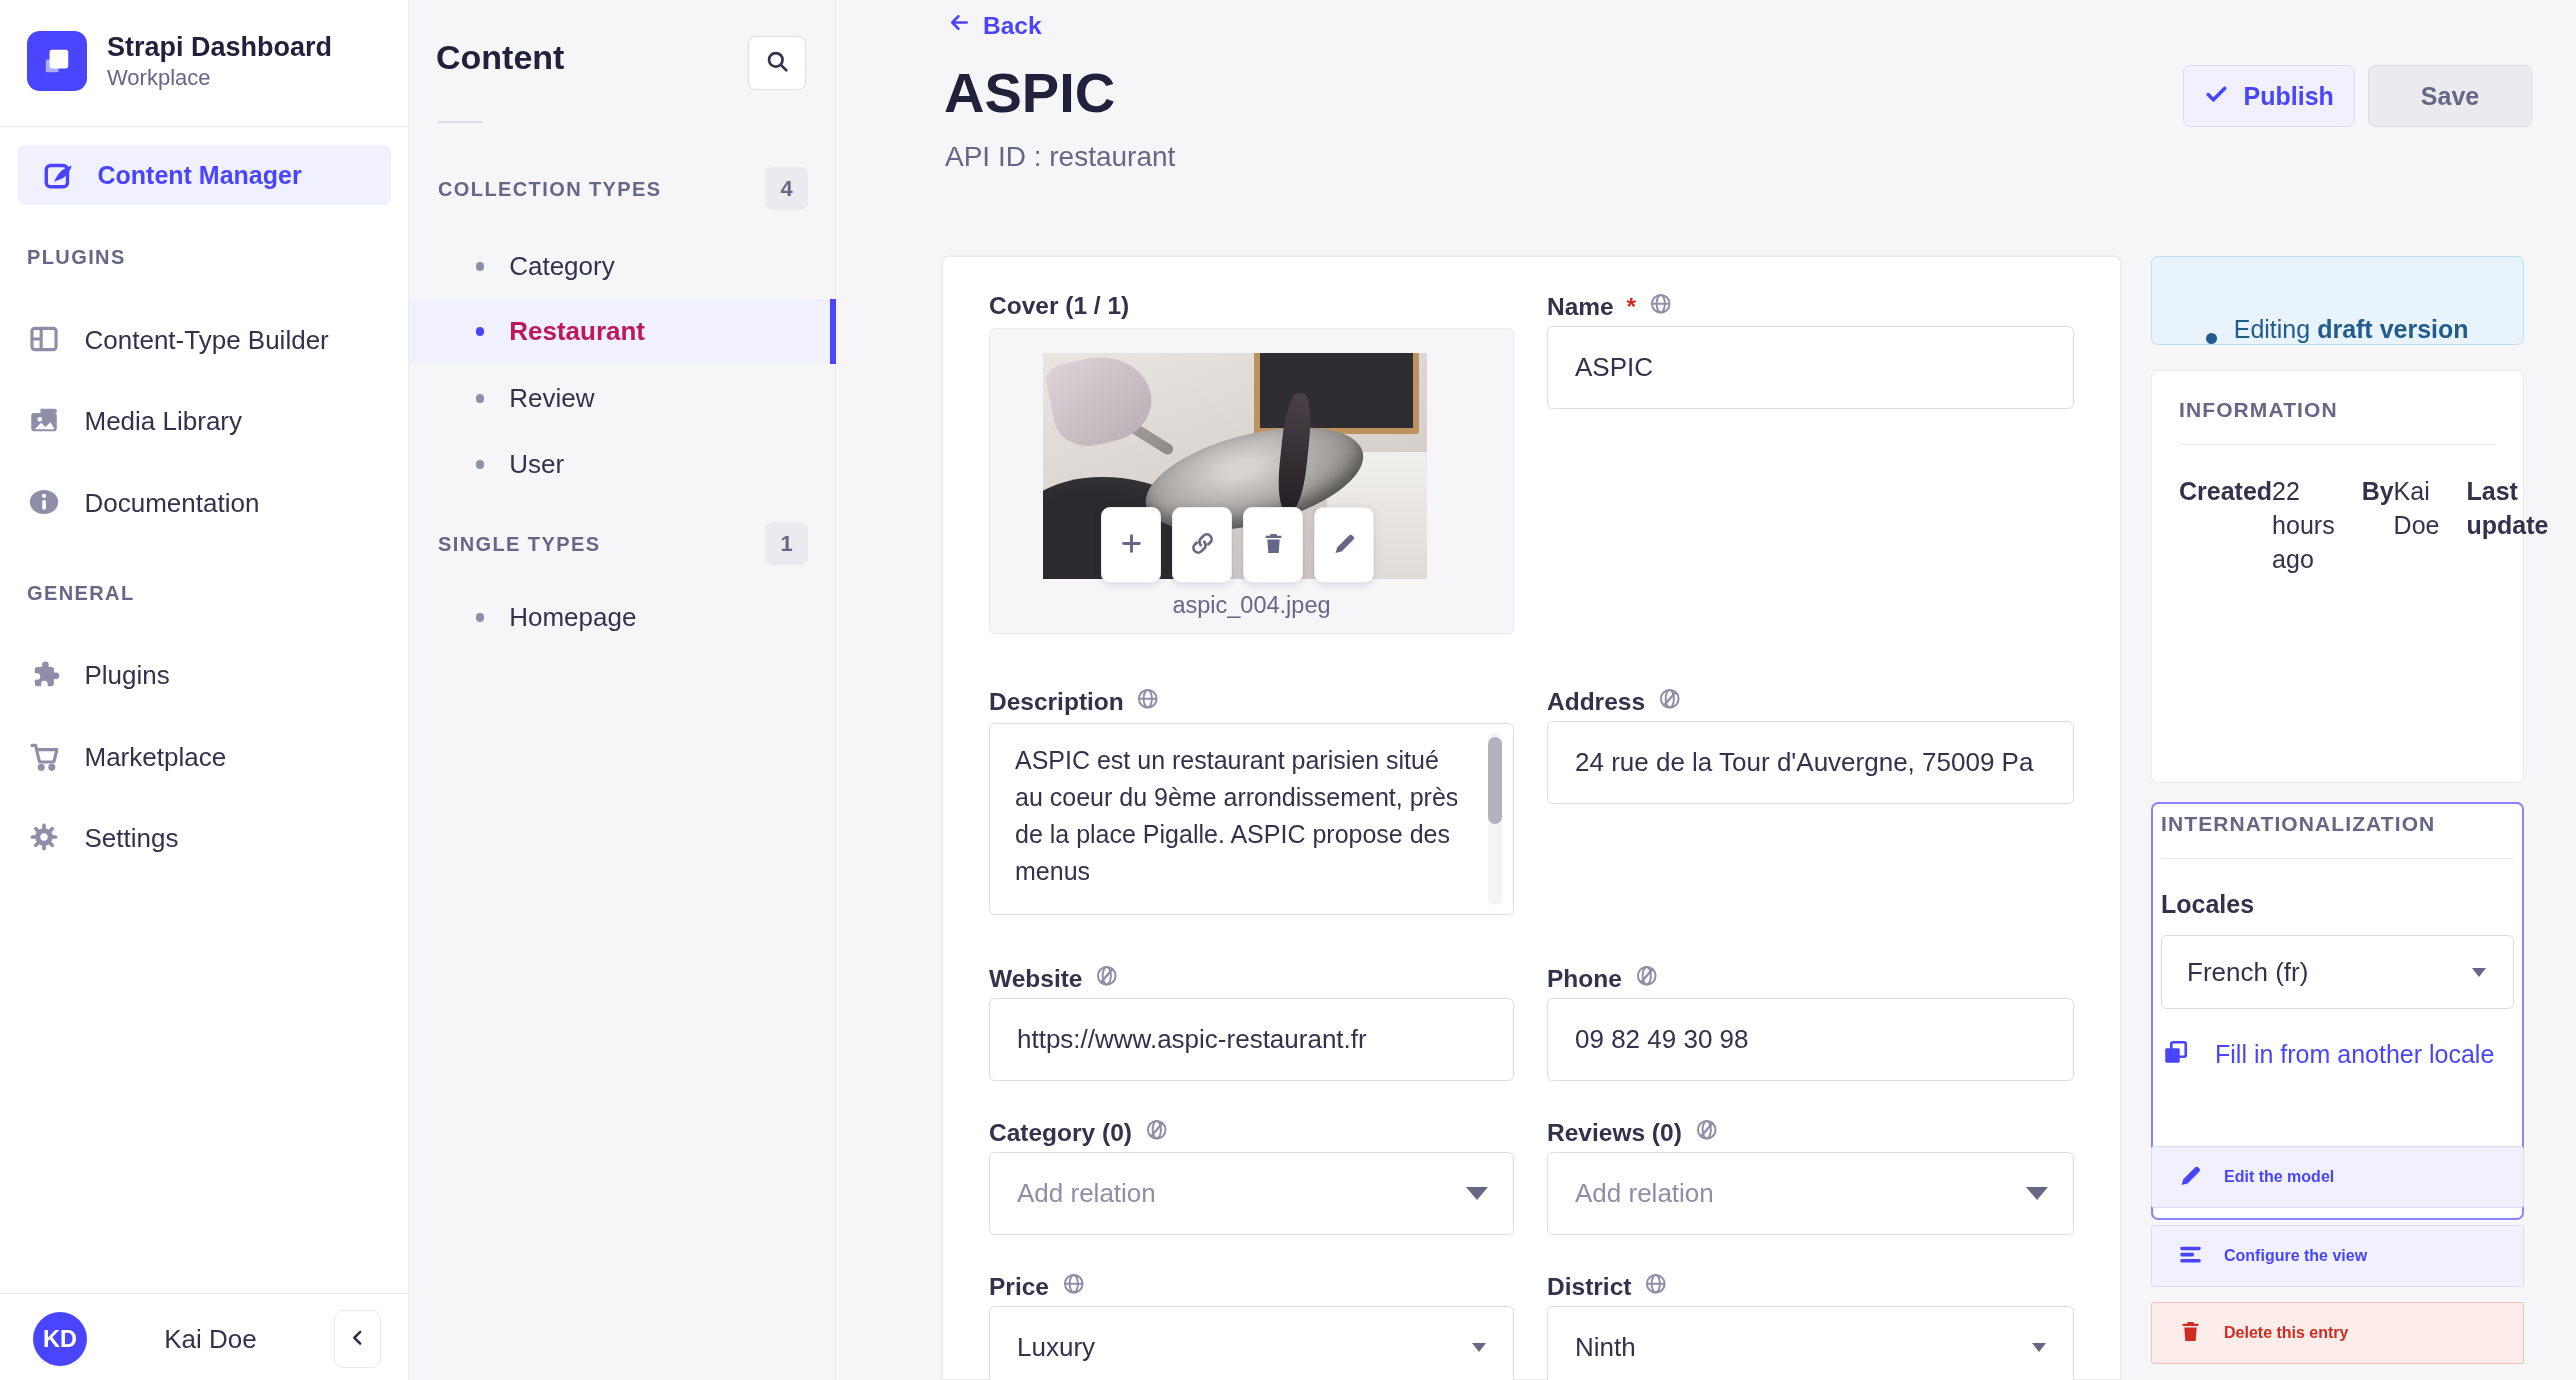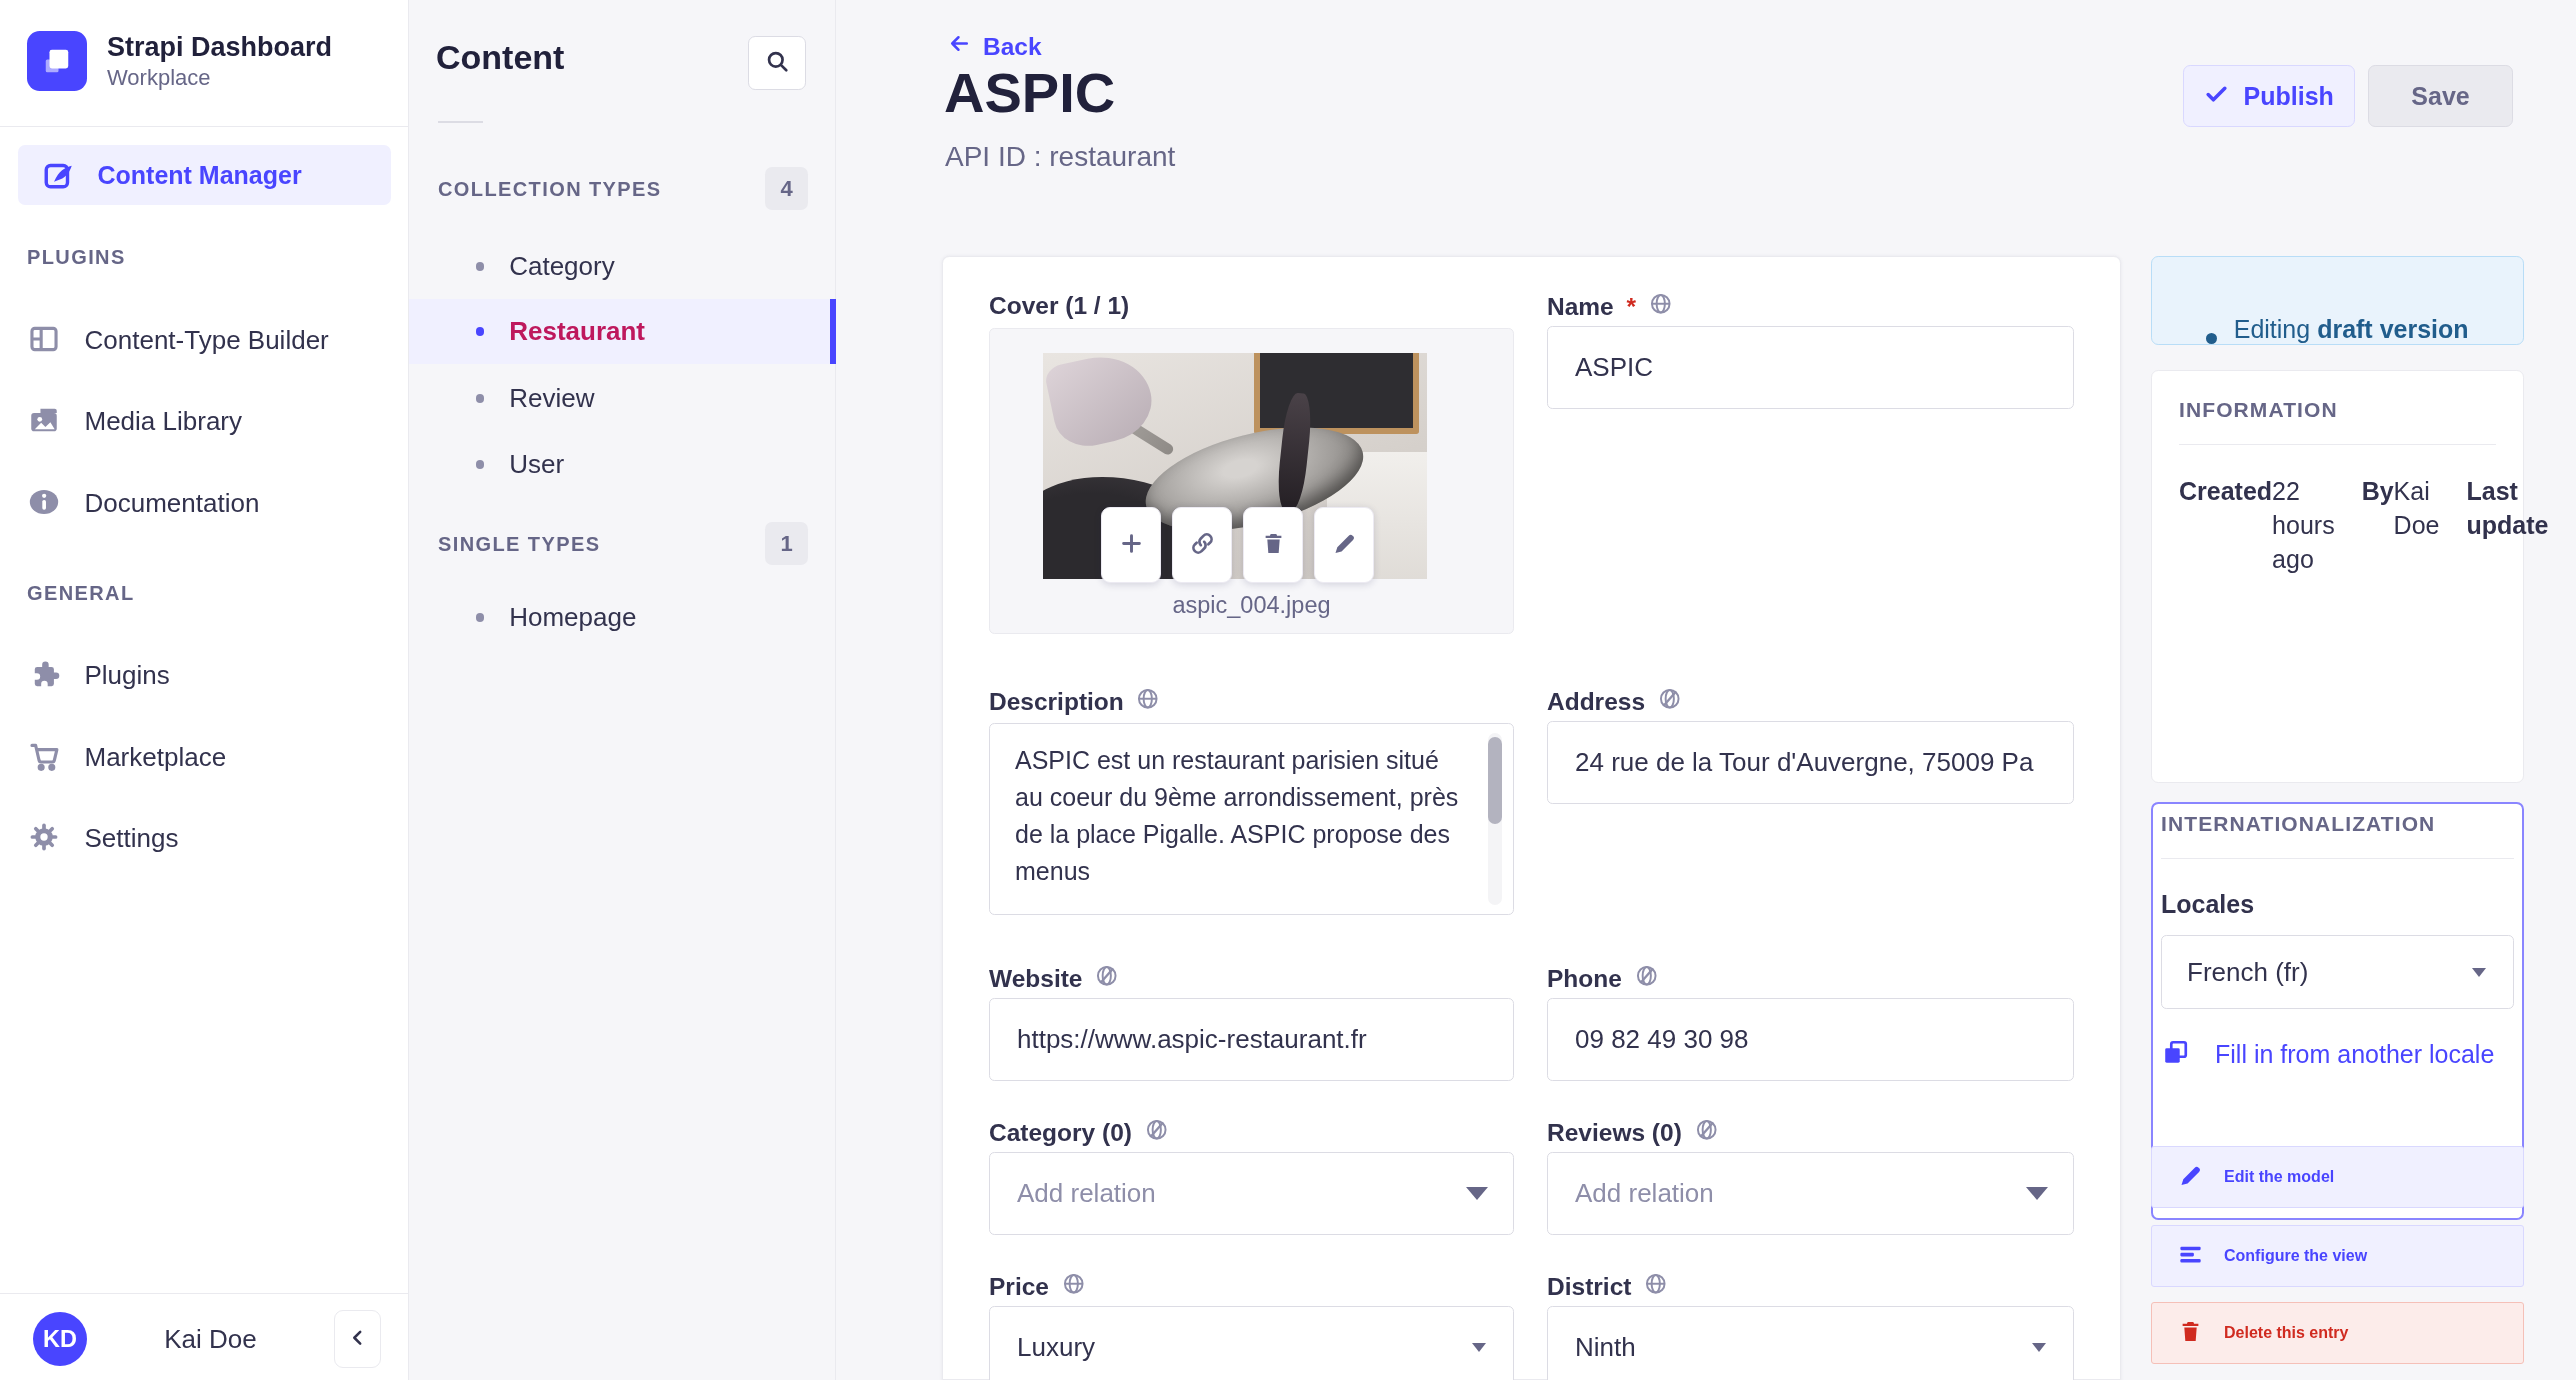--- a/index.html
+++ b/index.html
@@ -49,29 +49,29 @@
     display:flex; align-items:center; gap:25px; padding-left:67px; cursor:pointer; }
   .nav-item .dot { width:8.2px; height:8.2px; border-radius:50%; background:#8e8ea9; flex:none; }
   .nav-item .lbl { font-size:26px; color:#32324d; }
   .nav-item.active { background:#f0f0ff; }
   .nav-item.active .lbl { color:#be185d; font-weight:600; }
   .nav-item.active .dot { background:#4945ff; }
   .nav-item.active::after { content:""; position:absolute; right:0; top:0; bottom:0;
     width:6.3px; background:#4945ff; }
 
   
-  .back-link { position:absolute; left:947px; top:31px; display:flex; gap:11px;
+  .back-link { position:absolute; left:947px; top:10px; display:flex; gap:11px;
     align-items:center; font-size:24.5px; font-weight:600; color:#4945ff; cursor:pointer;text-align:center; }
   .page-title { position:absolute; left:944px; top:60px; font-size:56px; font-weight:700; color:#21213b; }
   .api-id { position:absolute; left:945px; top:141px; font-size:28px; color:#666687; }
   .btn { display:flex; align-items:center; justify-content:center; gap:14.5px;
     border-radius:7.2px; font-size:25px; font-weight:600; cursor:pointer; }
   .publish-btn { position:absolute; left:2183px; top:65px; width:172px; height:62px;
     background:#f0f0ff; border:0.9px solid #d9d8ff; color:#4945ff; }
-  .save-btn { position:absolute; left:2368px; top:65px; width:145px; height:62px;
+  .save-btn { position:absolute; left:2368px; top:65px; width:164px; height:62px;
     background:#eaeaef; border:0.9px solid #dcdce4; color:#666687; }
 
   
   .main-card { position:absolute; left:942px; top:256px; width:1179px; height:1124px;
     background:#fff; border:0.9px solid #eaeaef; border-radius:7.2px 7.2px 0 0;
     box-shadow:0 0.9px 3.6px rgba(33,33,82,.08); }
   .field-label { position:absolute; display:flex; align-items:center; gap:12.7px;
     font-size:24.5px; font-weight:600; color:#32324d; }
   .req { color:#d02b20; font-weight:700; }
   .input { position:absolute; height:83px; background:#fff; border:0.9px solid #dcdce4;

